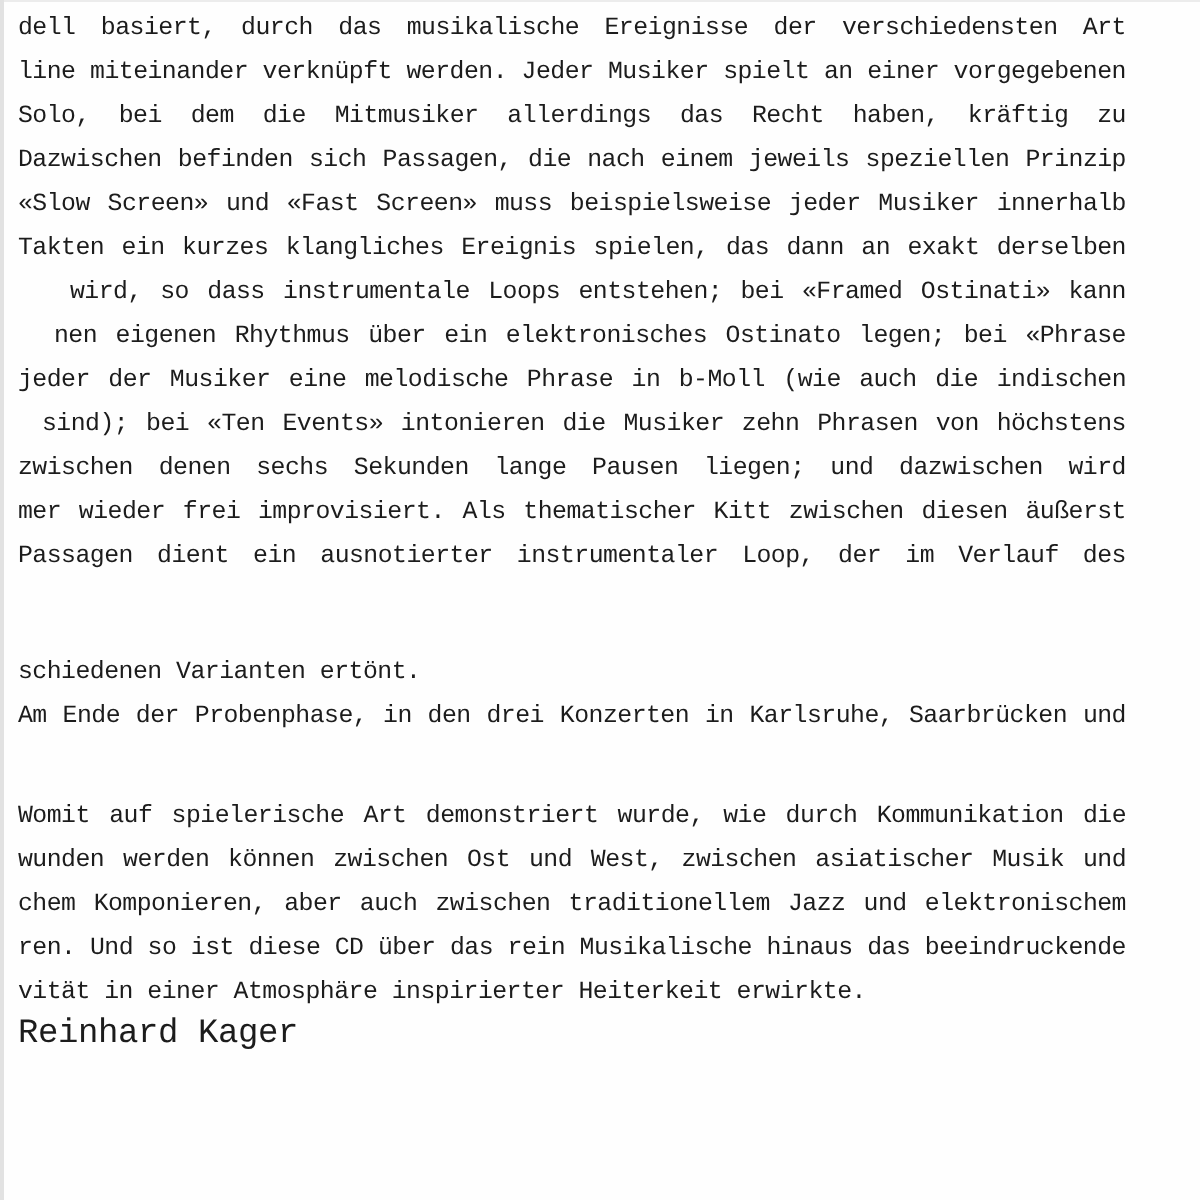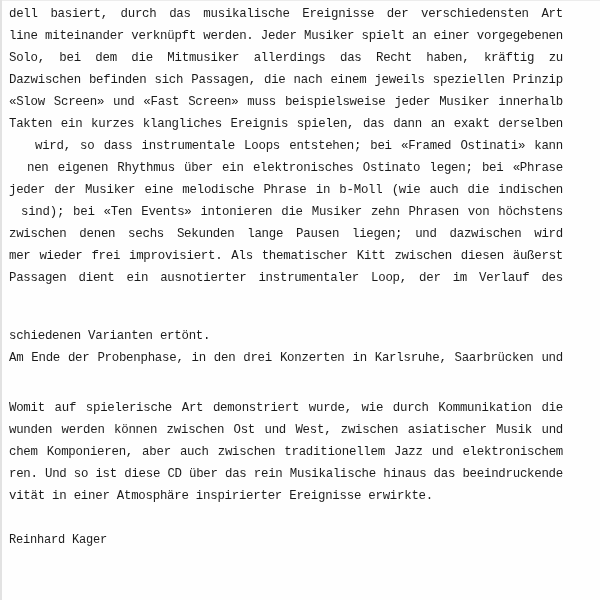--- a/index.html
+++ b/index.html
@@ -26,23 +26,22 @@
       height: 22px; line-height: 22px;
       font-size: 12.4px;
       white-space: nowrap;
       letter-spacing: -0.25px;
       text-align: justify;
       text-align-last: justify;
     }
     .line.last { text-align-last: left; }
     .signature {
       display: block;
-      margin-top: 22px;
       height: 22px; line-height: 22px;
-      font-size: 12px;
+      font-size: 17px;
       letter-spacing: -0.2px;
     }
   </style>
 </head>
 <body>
 
 <div class="edge-top"></div>
 <div class="edge-left"></div>
 
 <div class="page">
@@ -63,16 +62,16 @@
     <span class="line" style="white-space: normal; overflow: hidden;">mer wieder frei improvisiert. Als thematischer Kitt zwischen diesen äußerst heterogenen</span>
     <span class="line" style="white-space: normal; overflow: hidden;">Passagen dient ein ausnotierter instrumentaler Loop, der im Verlauf des Stücks in vier ver-</span>
     <span class="line last" style="white-space: normal; overflow: hidden; margin-top: 36px;">schiedenen Varianten ertönt.</span>
   </div>
   <div class="paragraph">
     <span class="line" style="white-space: normal; overflow: hidden;">Am Ende der Probenphase, in den drei Konzerten in Karlsruhe, Saarbrücken und Stuttgart,</span>
     <span class="line" style="white-space: normal; overflow: hidden; margin-top: 28px;">Womit auf spielerische Art demonstriert wurde, wie durch Kommunikation die Grenzen über-</span>
     <span class="line" style="white-space: normal; overflow: hidden;">wunden werden können zwischen Ost und West, zwischen asiatischer Musik und westli-</span>
     <span class="line" style="white-space: normal; overflow: hidden;">chem Komponieren, aber auch zwischen traditionellem Jazz und elektronischem Improvisie-</span>
     <span class="line" style="white-space: normal; overflow: hidden;">ren. Und so ist diese CD über das rein Musikalische hinaus das beeindruckende Dokument</span>
-    <span class="line last" style="white-space: normal; overflow: hidden;">vität in einer Atmosphäre inspirierter Ereignisse erwirkte.</span>
+    <span class="line last" style="white-space: normal; overflow: hidden;">vität in einer Atmosphäre inspirierter Heiterkeit erwirkte.</span>
   </div>
   <span class="signature">Reinhard Kager</span>
 </div>
 
 </body></html>

